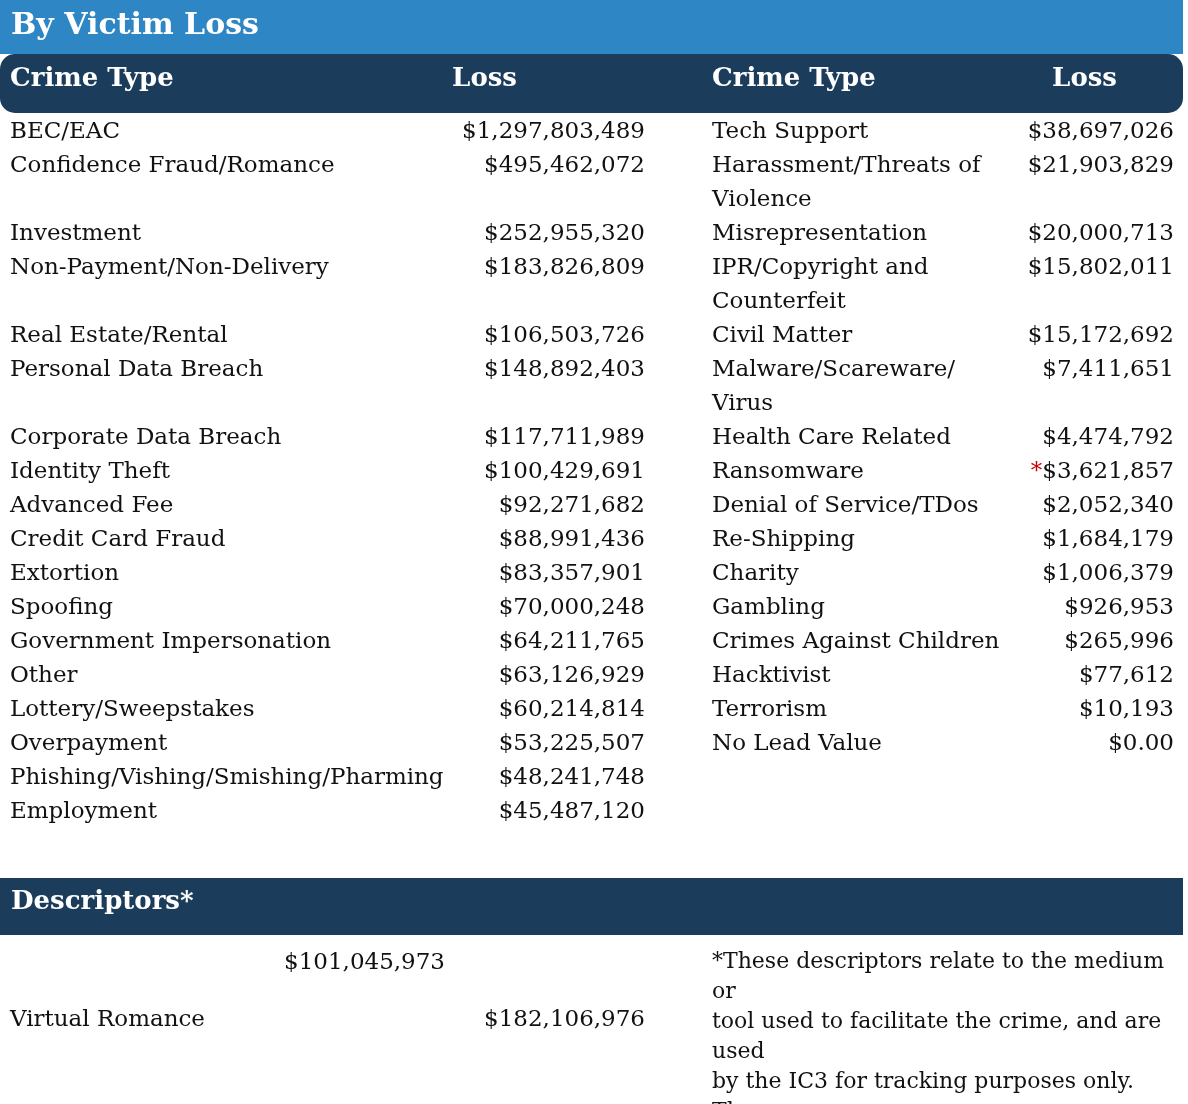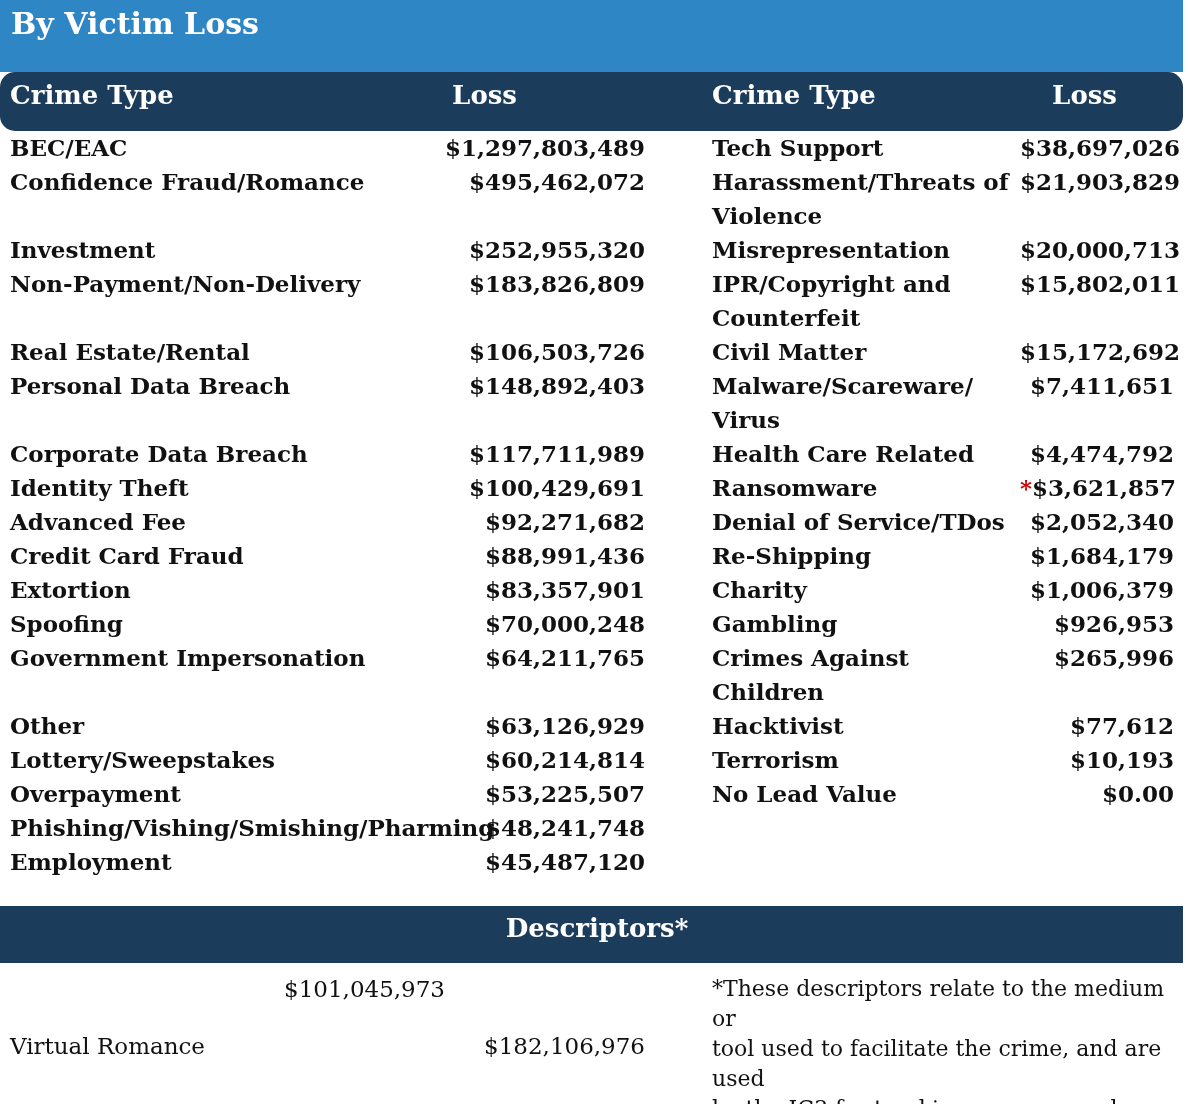--- a/index.html
+++ b/index.html
@@ -8,21 +8,21 @@
     width: 1188px;
     height: 1104px;
     overflow: hidden;
     background: #ffffff;
     font-family: "DejaVu Serif", "Liberation Serif", serif;
     color: #111111;
   }
   .bar-title {
     box-sizing: border-box;
     width: 1183px;
-    height: 72px;
+    height: 54px;
     background: #2e86c4;
     color: #ffffff;
     font-weight: bold;
     font-size: 30px;
     padding: 6px 0 0 11px;
   }
   .bar-header {
     box-sizing: border-box;
     width: 1183px;
     height: 59px;
@@ -37,43 +37,41 @@
     border-radius: 15px;
   }
   .loss-h1 { text-align: right; padding-right: 128px; }
   .crime-h2 { padding-left: 67px; box-sizing: border-box; }
   .loss-h2 { text-align: right; padding-right: 57px; }
 
   .rows {
     padding-left: 10px;
     font-size: 23px;
     line-height: 34px;
-    font-weight: bold;
   }
   .trow {
     display: grid;
     grid-template-columns: 435px 200px 375px 154px;
     align-items: start;
   }
   .cell-crime { white-space: pre-line; }
   .cell-crime.r { padding-left: 67px; box-sizing: border-box; }
   .cell-loss { text-align: right; }
   .star { color: #cc0000; }
 
   .bar-desc {
     box-sizing: border-box;
-    margin-top: 27px;
+    margin-top: 51px;
     width: 1183px;
     height: 57px;
     background: #1c3c5b;
     color: #ffffff;
     font-weight: bold;
     font-size: 26px;
     padding: 7px 0 0 11px;
-    text-align: center;
   }
   .desc-body {
     position: relative;
     padding: 9px 0 0 10px;
     font-size: 23px;
     line-height: 34px;
   }
   .drow {
     display: grid;
     grid-template-columns: 435px 200px;

